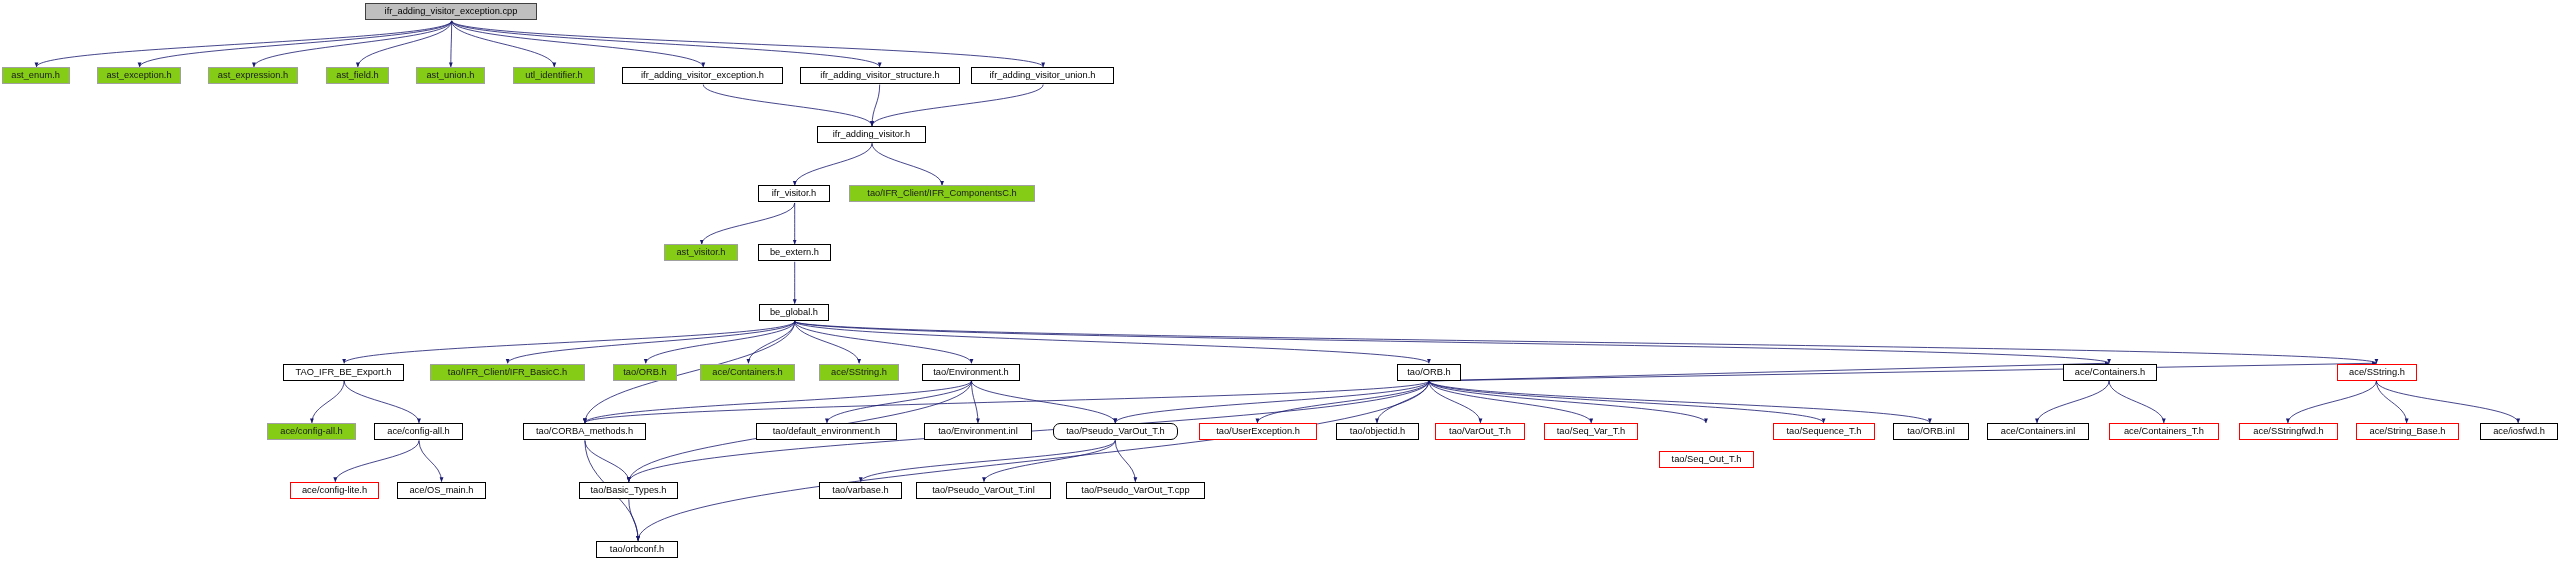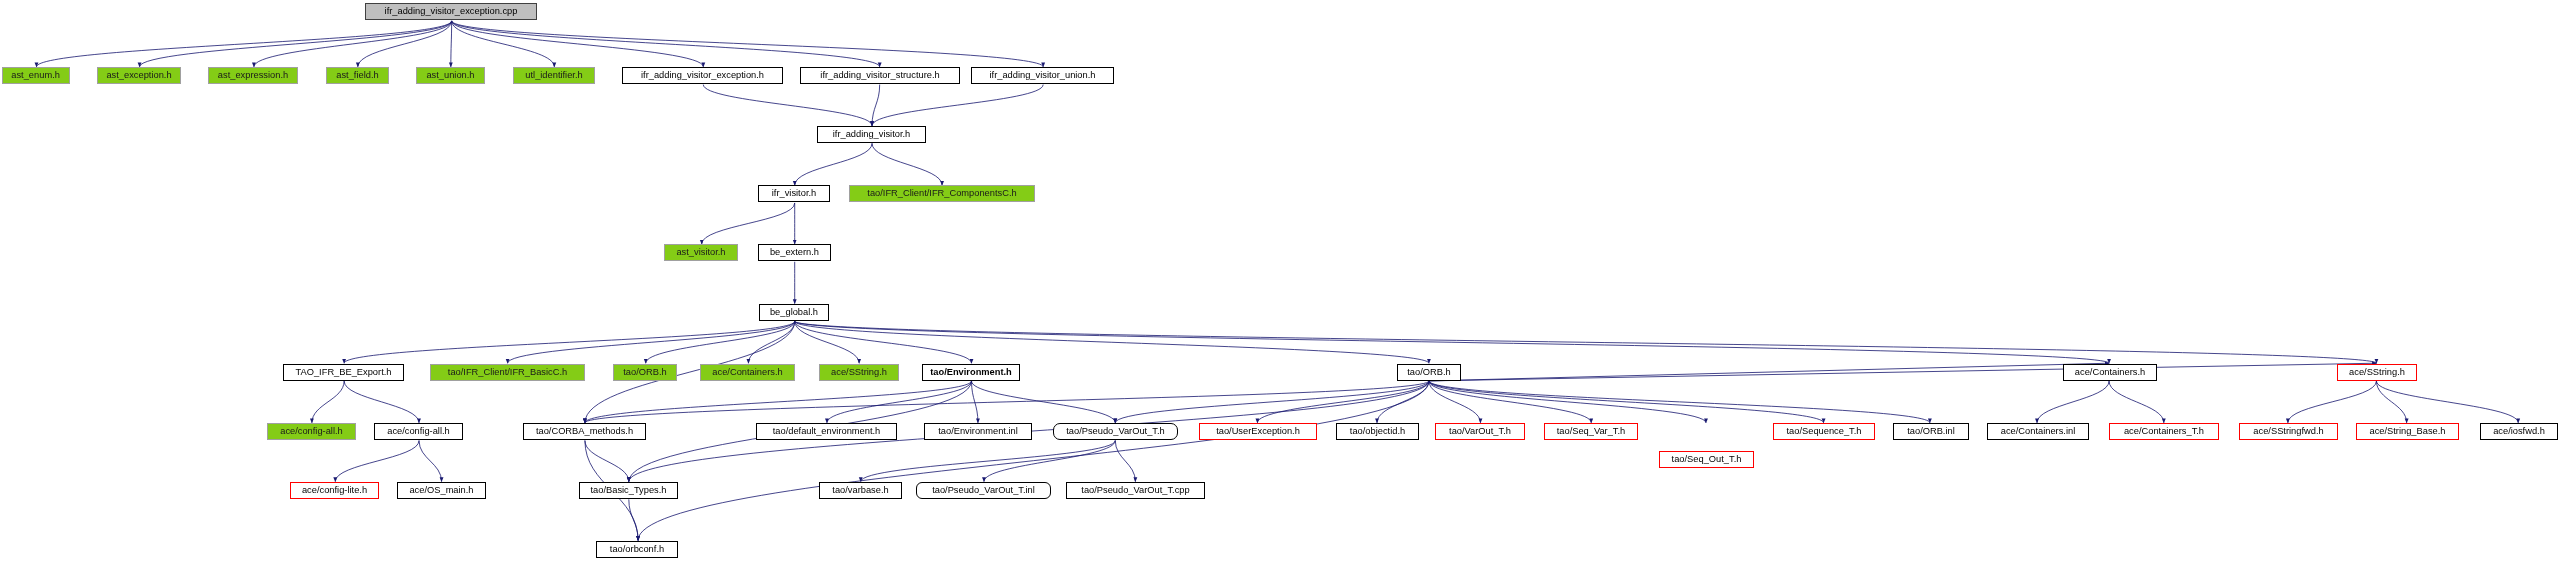--- a/index.html
+++ b/index.html
@@ -190,21 +190,21 @@
       </div>
       <div class="node grey" style="left: 613px; top: 364px; width: 64px;">
         <span class="label">tao/ORB.h</span>
       </div>
       <div class="node grey" style="left: 700px; top: 364px; width: 95px;">
         <span class="label">ace/Containers.h</span>
       </div>
       <div class="node grey" style="left: 819px; top: 364px; width: 80px;">
         <span class="label">ace/SString.h</span>
       </div>
-      <div class="node " style="left: 922px; top: 364px; width: 98px; font-weight: bold;">
+      <div class="node " style="left: 922px; top: 364px; width: 98px;">
         <span class="label">tao/Environment.h</span>
       </div>
       <div class="node " style="left: 1397px; top: 364px; width: 64px;">
         <span class="label">tao/ORB.h</span>
       </div>
       <div class="node " style="left: 2063px; top: 364px; width: 94px;">
         <span class="label">ace/Containers.h</span>
       </div>
       <div class="node red" style="left: 2337px; top: 364px; width: 80px;">
         <span class="label">ace/SString.h</span>
@@ -268,21 +268,21 @@
       </div>
       <div class="node " style="left: 397px; top: 482px; width: 89px;">
         <span class="label">ace/OS_main.h</span>
       </div>
       <div class="node " style="left: 579px; top: 482px; width: 99px;">
         <span class="label">tao/Basic_Types.h</span>
       </div>
       <div class="node " style="left: 819px; top: 482px; width: 83px;">
         <span class="label">tao/varbase.h</span>
       </div>
-      <div class="node " style="left: 916px; top: 482px; width: 135px; border-radius: 6px;">
+      <div class="node " style="left: 916px; top: 482px; width: 135px;">
         <span class="label">tao/Pseudo_VarOut_T.inl</span>
       </div>
       <div class="node " style="left: 1066px; top: 482px; width: 139px;">
         <span class="label">tao/Pseudo_VarOut_T.cpp</span>
       </div>
       <div class="node " style="left: 596px; top: 541px; width: 82px;">
         <span class="label">tao/orbconf.h</span>
       </div>
     </div>
 </div>

